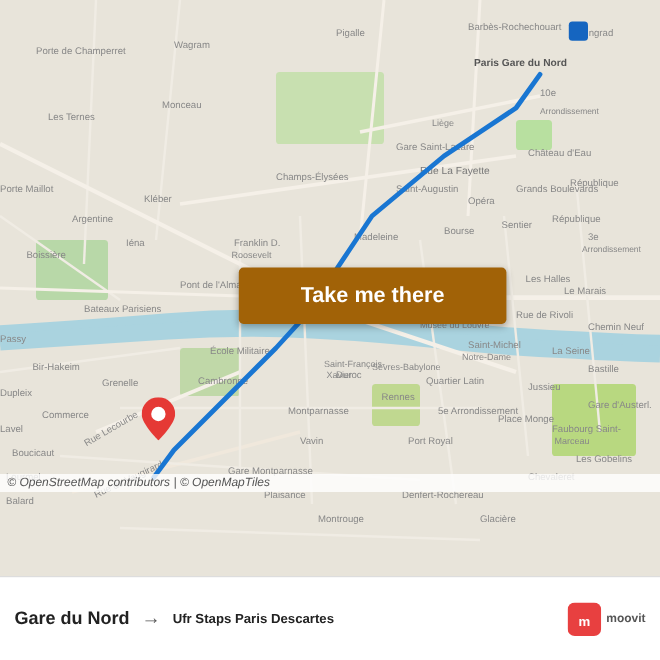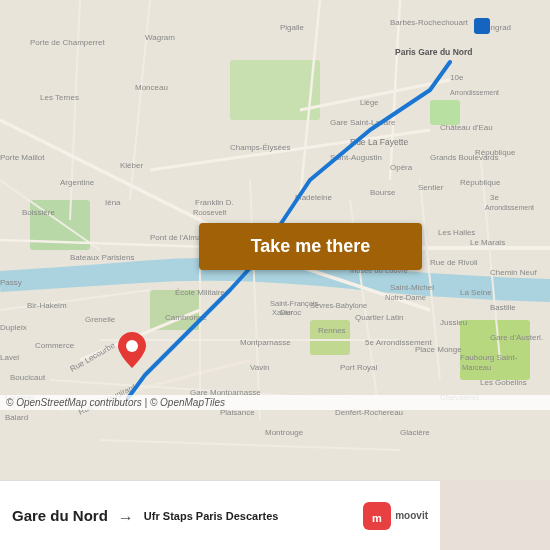--- a/index.html
+++ b/index.html
@@ -44,21 +44,21 @@
       justify-content: center;
       box-shadow: 0 2px 6px rgba(0,0,0,0.3);
       margin-left: 36px;
     }
 
     
     #footer {
       position: absolute;
       bottom: 0;
       left: 0;
-      width: 440px;
+      width: 550px;
       height: 70px;
       background: white;
       border-top: 1px solid #ddd;
       display: flex;
       align-items: center;
       padding: 0 12px;
     }
 
     #footer-content {
       display: flex;

